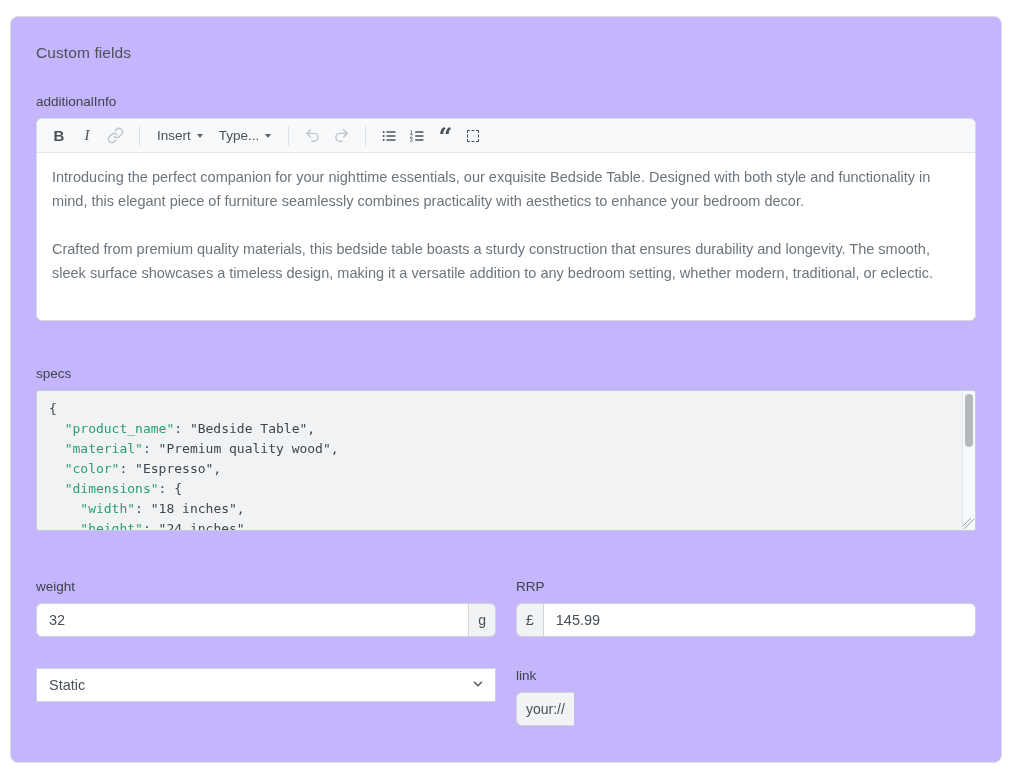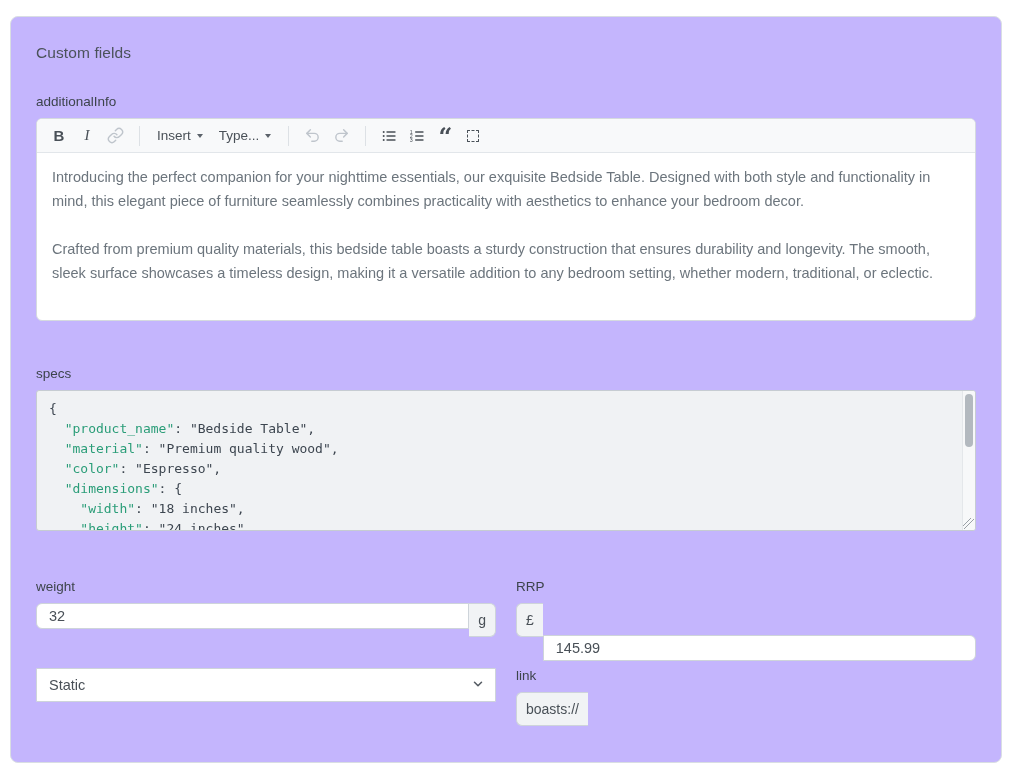--- a/index.html
+++ b/index.html
@@ -91,28 +91,28 @@
     background:
       linear-gradient(135deg, transparent 0 5px, #9aa0a6 5px 6px, transparent 6px 8px, #9aa0a6 8px 9px, transparent 9px);
     cursor: nwse-resize;
   }
   
   .two-col { display: grid; grid-template-columns: 1fr 1fr; column-gap: 20px; }
   .row-weight { margin-top: 48px; }
   .row-page { margin-top: 31px; }
   .igroup { display: flex; height: 34px; }
   .igroup input {
-    flex: 1; min-width: 0; height: 26px; outline: none;
+    flex: 1; min-width: 0; height: 34px; outline: none;
     border: 1px solid #ced4da; padding: 0 12px;
     font-size: 14.5px; color: #495057;
     font-family: "Liberation Sans", sans-serif;
     border-radius: 6px;
   }
   .igroup input.has-suffix { border-radius: 6px 0 0 6px; }
-  .igroup input.has-prefix { border-radius: 0 6px 6px 0; margin-top: 32px; }
+  .igroup input.has-prefix { border-radius: 0 6px 6px 0; }
   .addon {
     display: flex; align-items: center; padding: 0 9px;
     background: #f1f3f5; border: 1px solid #ced4da;
     font-size: 14px; color: #495057; white-space: nowrap;
   }
   .addon.suffix { border-left: none; border-radius: 0 6px 6px 0; }
   .addon.prefix { border-right: none; border-radius: 6px 0 0 6px; }
   .select-wrap { position: relative; height: 34px; }
   .select-wrap select {
     appearance: none; -webkit-appearance: none; -moz-appearance: none;
@@ -256,18 +256,18 @@
         <span class="select-chevron">
           <svg width="14" height="14" viewBox="0 0 24 24" fill="none" stroke="currentColor" stroke-width="2.6" stroke-linecap="round" stroke-linejoin="round">
             <polyline points="6 9 12 15 18 9"></polyline>
           </svg>
         </span>
       </div>
     </div>
     <div>
       <div class="field-label">link</div>
       <div class="igroup">
-        <span class="addon prefix">boasts://</span>
+        <span class="addon prefix">your://</span>
       </div>
     </div>
   </div>
 
 </div>
 
 </body></html>

